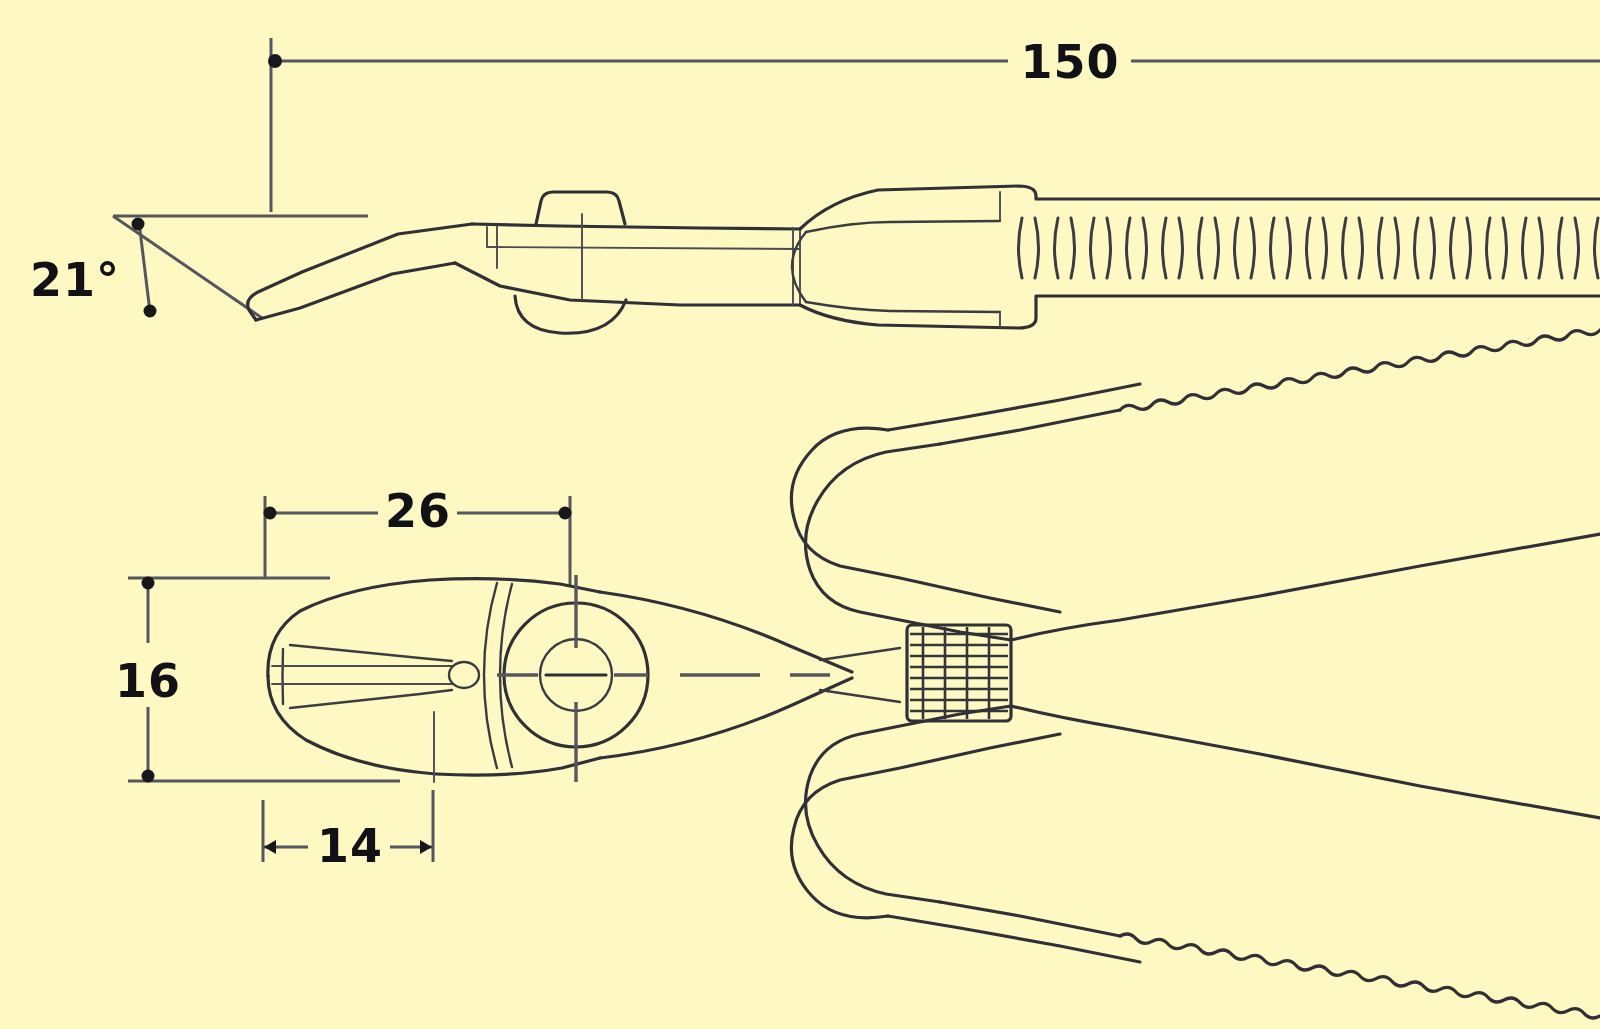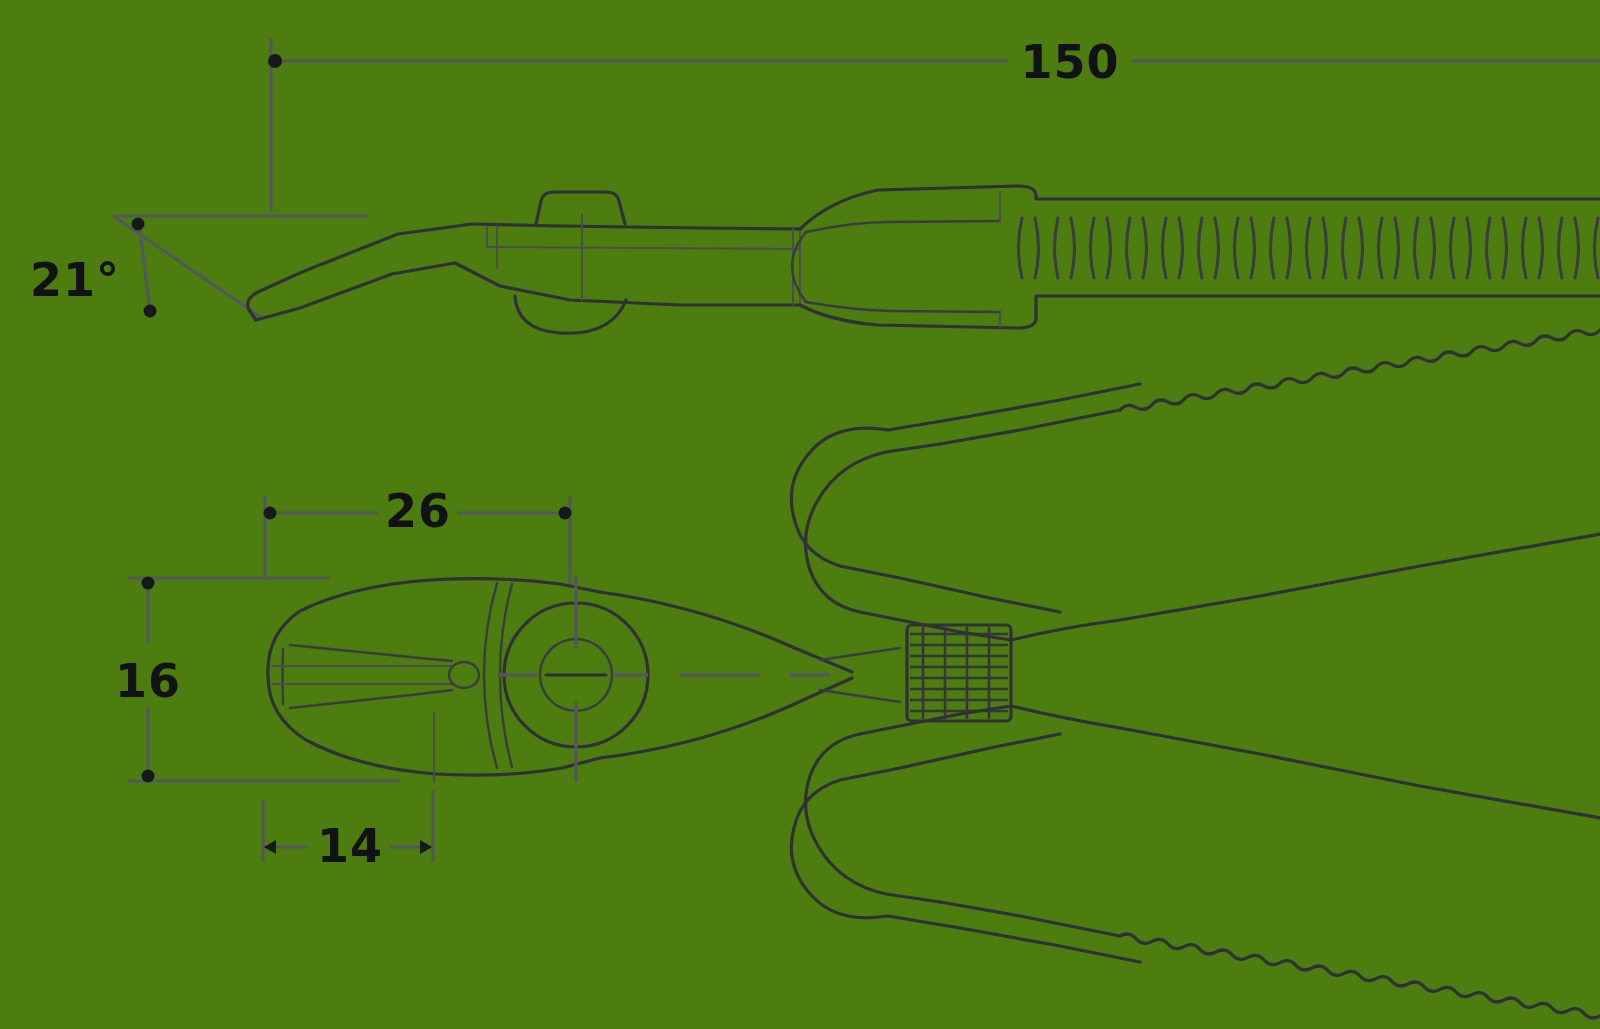--- a/index.html
+++ b/index.html
@@ -7,21 +7,21 @@
     padding: 0;
     background: #ffffff;
   }
   body {
     font-family: "Liberation Sans", sans-serif;
   }
   #drawing-root {
     position: relative;
     width: 1600px;
     height: 1029px;
-    background: #4d7c0f;
+    background: #fef9c3;
     overflow: hidden;
   }
   #drawing-svg {
     position: absolute;
     left: 0;
     top: 0;
     width: 1600px;
     height: 1029px;
     display: block;
   }

